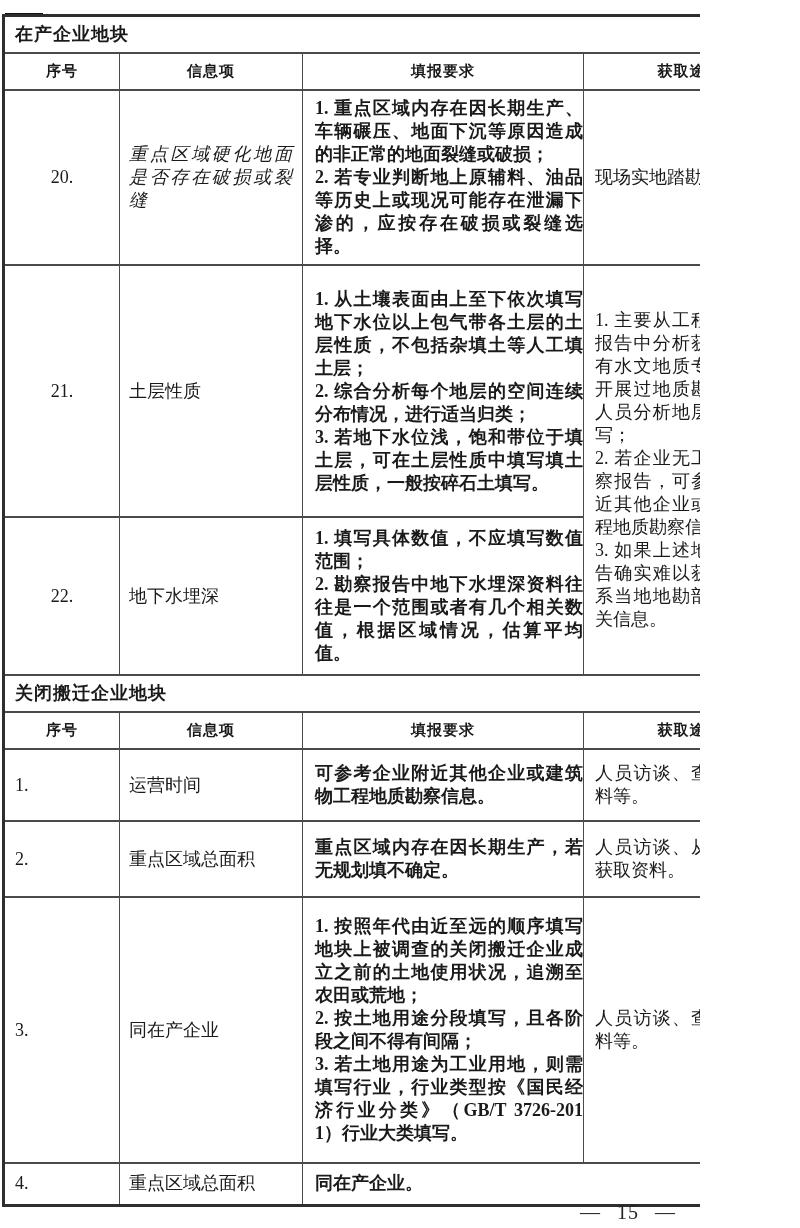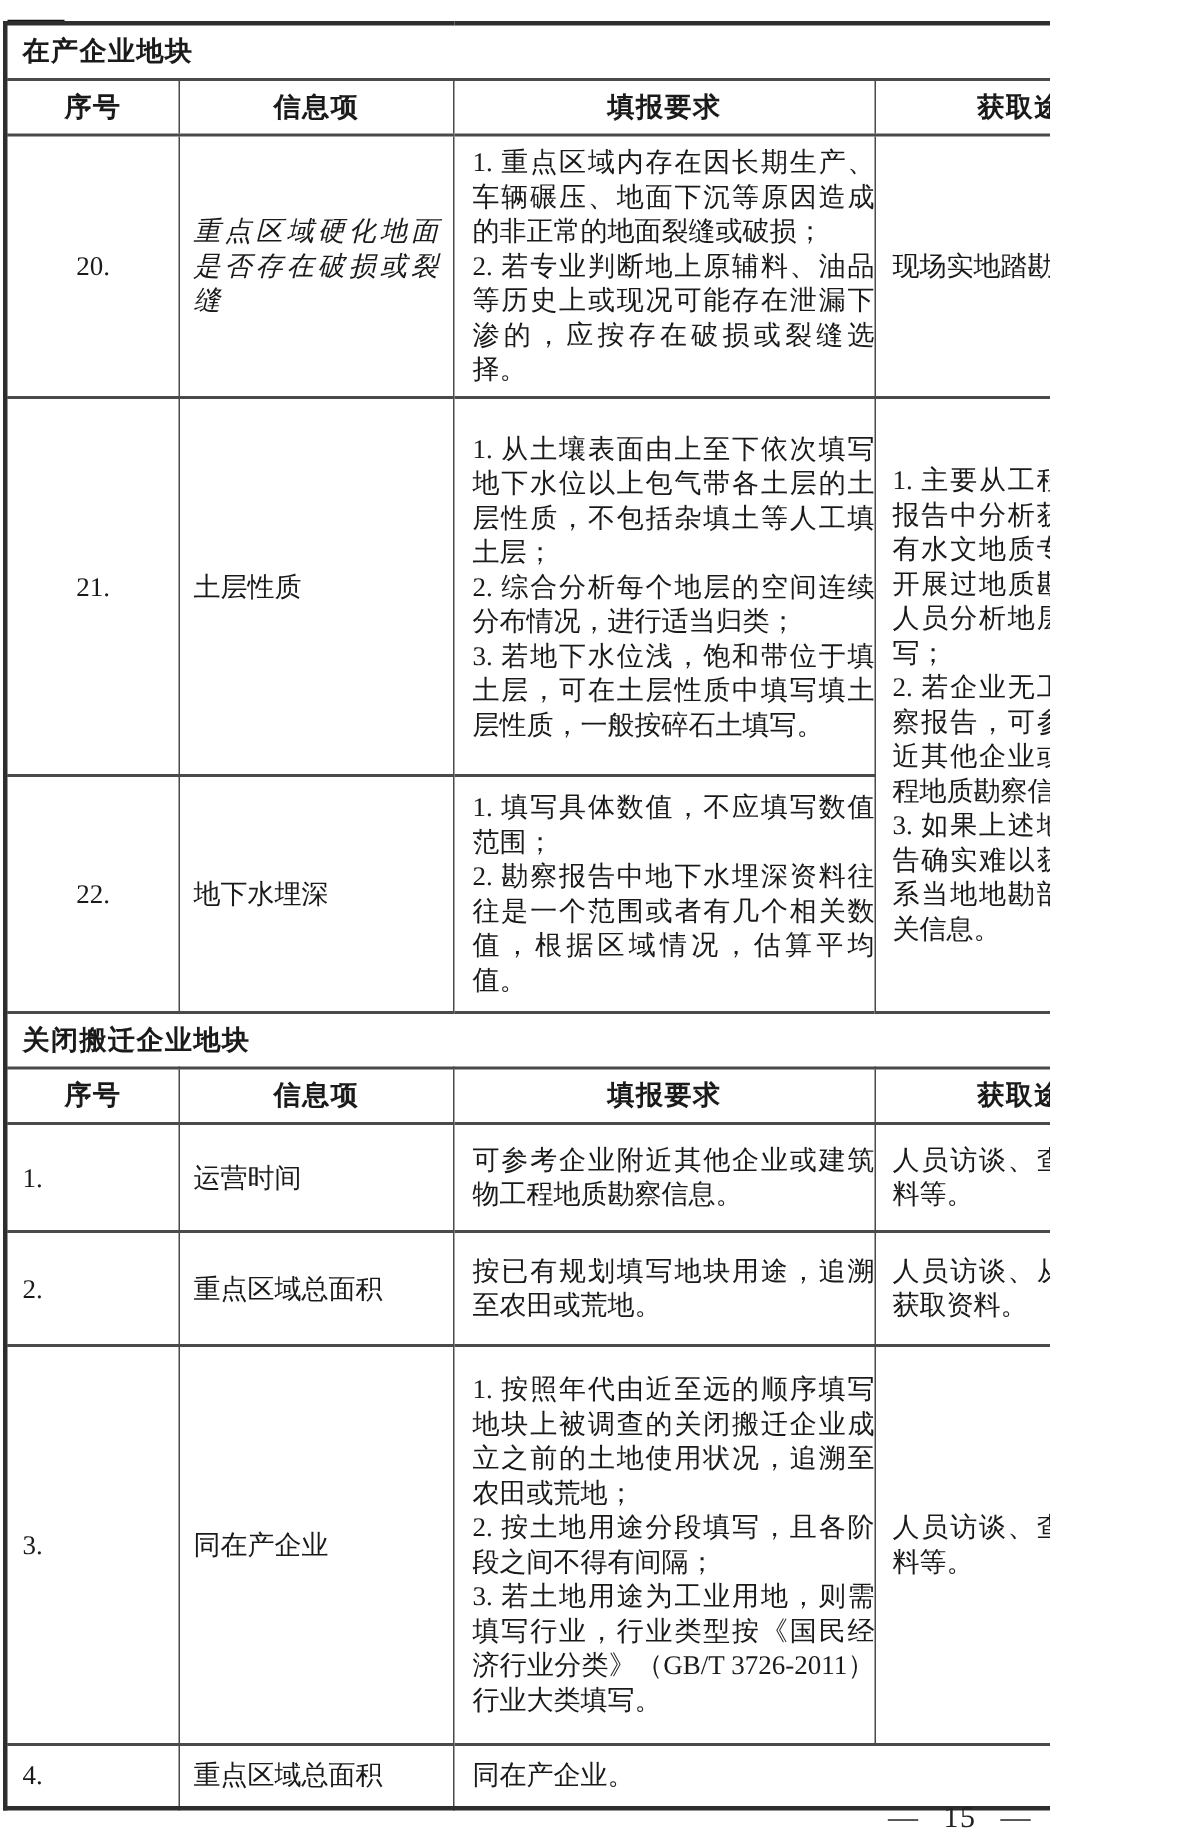--- a/index.html
+++ b/index.html
@@ -35,50 +35,51 @@
   }
   .section-title{
     font-weight:bold;
     font-size:19px;
     text-align:left;
     padding:6px 12px;
     letter-spacing:1px;
   }
   .head-row th{
     font-weight:bold;
-    font-size:18px;
+    font-size:15px;
     text-align:center;
     letter-spacing:1px;
   }
   td.num{text-align:center;}
   td.num-left{text-align:left;padding-left:10px;}
   td.item{text-align:left;padding-left:9px;padding-right:8px;}
   td.item-just{
     text-align:justify;
     text-align-last:left;
     letter-spacing:2px;
     font-style:italic;
   }
   td.req{
     text-align:justify;
     text-align-last:left;
     white-space:pre-line;
     padding-left:12px;
     padding-right:0;
+    font-weight:bold;
   }
   td.src{
     text-align:justify;
     text-align-last:left;
     white-space:pre-line;
     padding-left:11px;
     padding-right:9px;
   }
   .footer{
     position:absolute;
-    right:12px;
+    right:24px;
     top:1188px;
     font-size:20px;
     color:#222;
     word-spacing:10px;
     letter-spacing:1px;
   }
 </style>
 </head>
 <body>
 
@@ -143,21 +144,21 @@
     <tr style="height:72px">
       <td class="num num-left">1.</td>
       <td class="item">运营时间</td>
       <td class="req">可参考企业附近其他企业或建筑物工程地质勘察信息。</td>
       <td class="src">人员访谈、查阅历史资料等。</td>
     </tr>
 
     <tr style="height:76px">
       <td class="num num-left">2.</td>
       <td class="item">重点区域总面积</td>
-      <td class="req">按已有规划填写地块用途，追溯至农田或荒地。</td>
+      <td class="req">重点区域内存在因长期生产，若无规划填不确定。</td>
       <td class="src">人员访谈、从规划部门获取资料。</td>
     </tr>
 
     <tr style="height:266px">
       <td class="num num-left">3.</td>
       <td class="item">同在产企业</td>
       <td class="req">1. 按照年代由近至远的顺序填写地块上被调查的关闭搬迁企业成立之前的土地使用状况，追溯至农田或荒地；
 2. 按土地用途分段填写，且各阶段之间不得有间隔；
 3. 若土地用途为工业用地，则需填写行业，行业类型按《国民经济行业分类》（GB/T 3726-2011）行业大类填写。</td>
       <td class="src">人员访谈、查阅历史资料等。</td>

